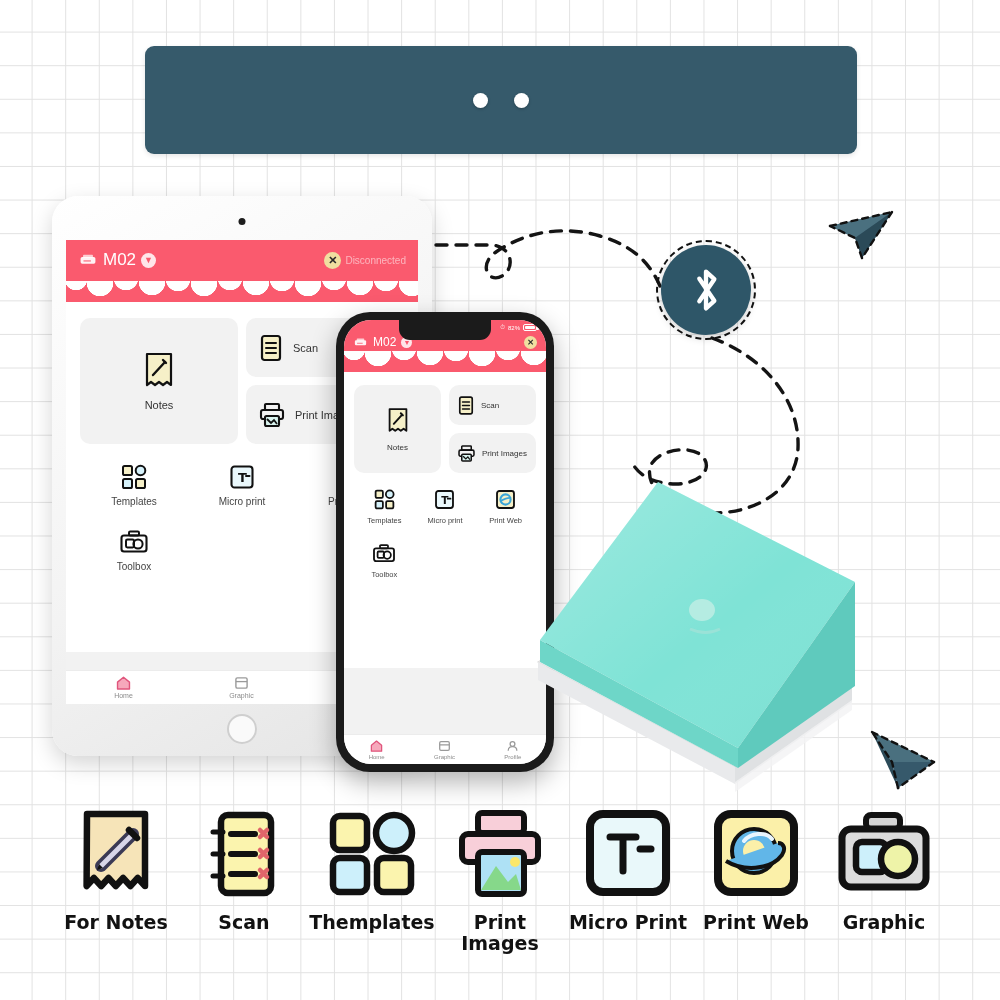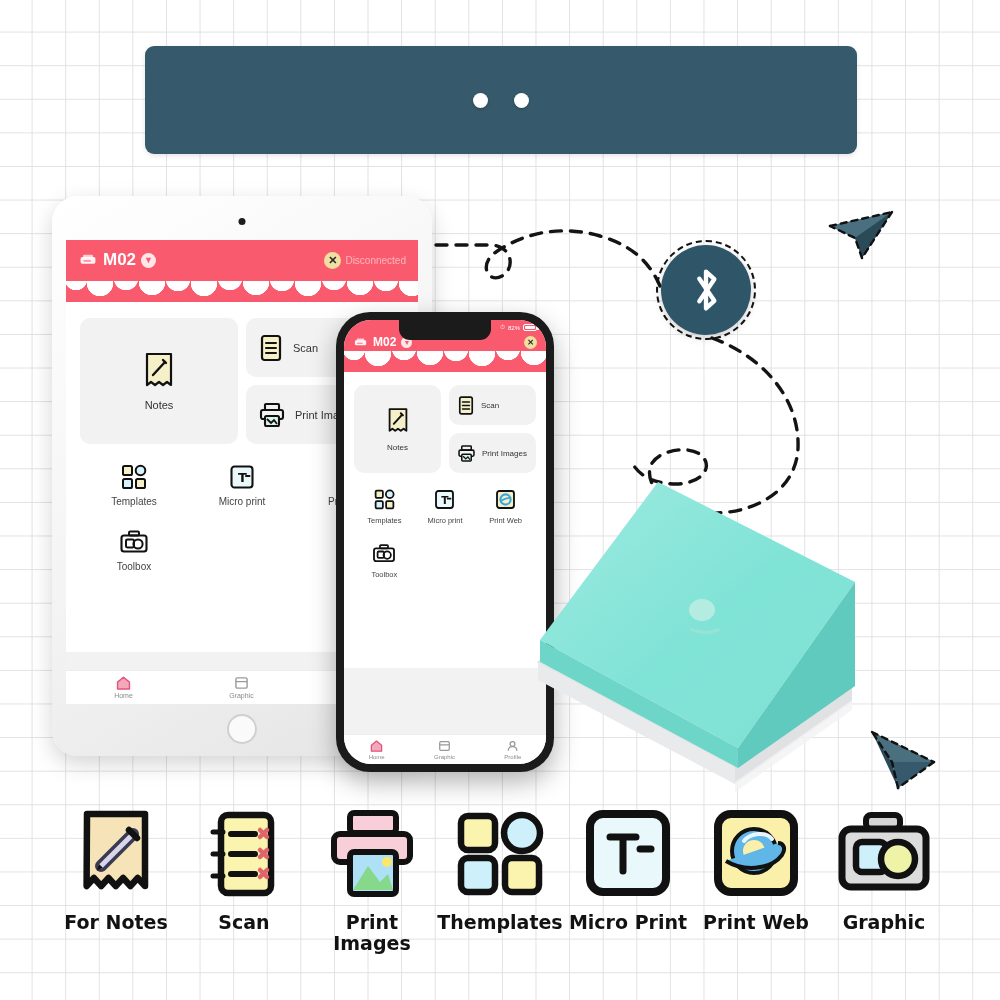--- a/index.html
+++ b/index.html
@@ -131,21 +131,21 @@
       radial-gradient(circle at 320px -2px, #fff 12px, transparent 12.5px),
       radial-gradient(circle at 346px 2px, #fff 13px, transparent 13.5px);
     background-repeat: no-repeat;
   }
   .hdr-row {
     display: flex; align-items: center; justify-content: space-between;
     position: relative; z-index: 3;
   }
   .hdr-left { display: flex; align-items: center; gap: 5px; }
   .hdr-right { display: flex; align-items: center; gap: 4px; }
-  .dev-name { font-weight: 700; }
+  .dev-name { font-weight: 400; }
   .chev {
     border-radius: 50%; background: rgba(255,255,255,.85);
     color: #fa5a6e; display: flex; align-items: center; justify-content: center;
     font-weight: 700;
   }
   .xbadge {
     border-radius: 50%; background: #f0dfa0; color: #2a2a2a;
     display: flex; align-items: center; justify-content: center;
     font-weight: 700;
   }
@@ -545,42 +545,42 @@
           <path d="M55 42l7 7M62 42l-7 7"></path>
           <path d="M55 62l7 7M62 62l-7 7"></path>
         </g>
       </svg>
     </div>
     <div class="cap">Scan</div>
   </div>
 
   <div class="feat">
     <div class="glyph">
+      <svg width="90" height="92" viewBox="0 0 90 92">
+        <rect x="6" y="8" width="34" height="34" rx="7" fill="#fbf4ae" stroke="#111" stroke-width="6.5"></rect>
+        <circle cx="67" cy="25" r="18" fill="#cdf0fb" stroke="#111" stroke-width="6.5"></circle>
+        <rect x="6" y="50" width="34" height="34" rx="7" fill="#cdf0fb" stroke="#111" stroke-width="6.5"></rect>
+        <rect x="50" y="50" width="34" height="34" rx="7" fill="#fbf4ae" stroke="#111" stroke-width="6.5"></rect>
+      </svg>
+    </div>
+    <div class="cap">Themplates</div>
+  </div>
+
+  <div class="feat">
+    <div class="glyph">
       <svg width="92" height="92" viewBox="0 0 92 92">
         <rect x="24" y="5" width="46" height="20" rx="4" fill="#f8cfd9" stroke="#111" stroke-width="6"></rect>
         <rect x="8" y="26" width="76" height="28" rx="6" fill="#f8cfd9" stroke="#111" stroke-width="6"></rect>
         <rect x="24" y="44" width="46" height="42" rx="4" fill="#aee1f5" stroke="#111" stroke-width="6"></rect>
         <path d="M27 82 L42 58 L54 74 L62 66 L67 82 Z" fill="#86d88a"></path>
         <circle cx="61" cy="54" r="5" fill="#fbe76a"></circle>
       </svg>
     </div>
     <div class="cap" style="white-space:pre-line;">Print
 Images</div>
-  </div>
-
-  <div class="feat">
-    <div class="glyph">
-      <svg width="90" height="92" viewBox="0 0 90 92">
-        <rect x="6" y="8" width="34" height="34" rx="7" fill="#fbf4ae" stroke="#111" stroke-width="6.5"></rect>
-        <circle cx="67" cy="25" r="18" fill="#cdf0fb" stroke="#111" stroke-width="6.5"></circle>
-        <rect x="6" y="50" width="34" height="34" rx="7" fill="#cdf0fb" stroke="#111" stroke-width="6.5"></rect>
-        <rect x="50" y="50" width="34" height="34" rx="7" fill="#fbf4ae" stroke="#111" stroke-width="6.5"></rect>
-      </svg>
-    </div>
-    <div class="cap">Themplates</div>
   </div>
 
   <div class="feat">
     <div class="glyph">
       <svg width="88" height="90" viewBox="0 0 88 90">
         <rect x="6" y="5" width="76" height="78" rx="13" fill="#e9f8fa" stroke="#111" stroke-width="8"></rect>
         <path d="M26 28h26M39 28v34" stroke="#111" stroke-width="7" stroke-linecap="round"></path>
         <path d="M56 40h11" stroke="#111" stroke-width="7" stroke-linecap="round"></path>
       </svg>
     </div>

